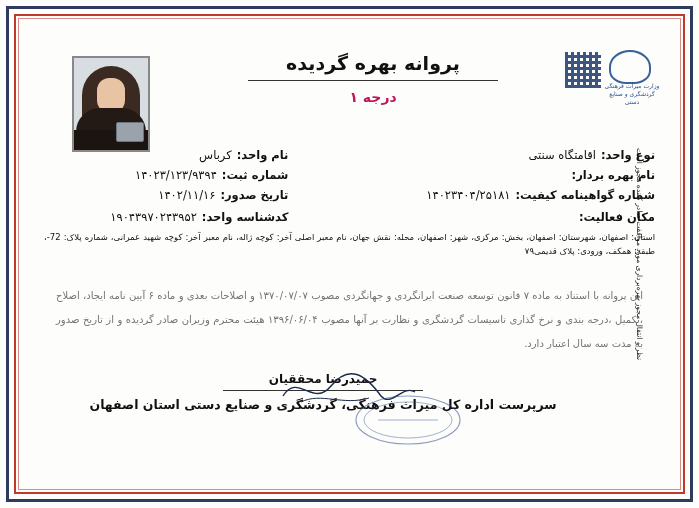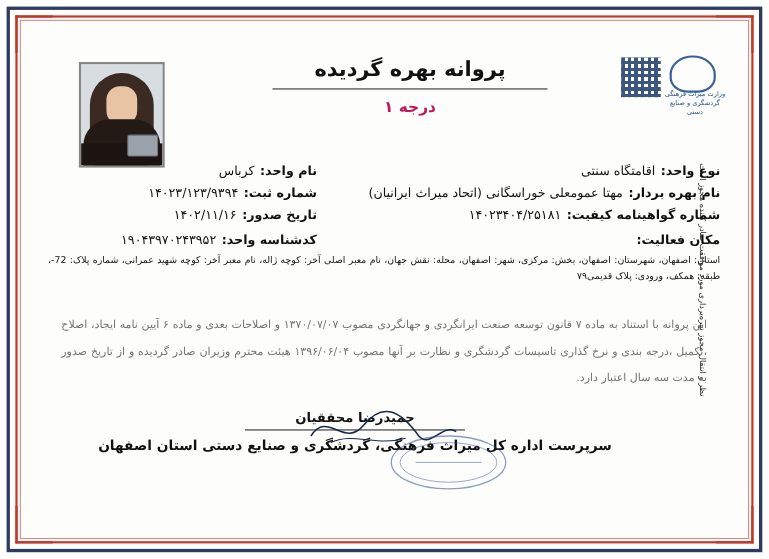--- a/index.html
+++ b/index.html
@@ -339,21 +339,20 @@
         </div>
         <div class="col-left">
           <span class="lbl">نام واحد:</span>
           <span class="val">کرباس</span>
         </div>
       </div>
 
       <div class="field-row">
         <div class="col-right">
           <span class="lbl">نام بهره بردار:</span>
-          <span class="val">مهتا عمومعلی خوراسگانی (اتحاد میراث ایرانیان)</span>
         </div>
         <div class="col-left">
           <span class="lbl">شماره ثبت:</span>
           <span class="val">۱۴۰۲۳/۱۲۳/۹۳۹۴</span>
         </div>
       </div>
 
       <div class="field-row">
         <div class="col-right">
           <span class="lbl">شماره گواهینامه کیفیت:</span>

